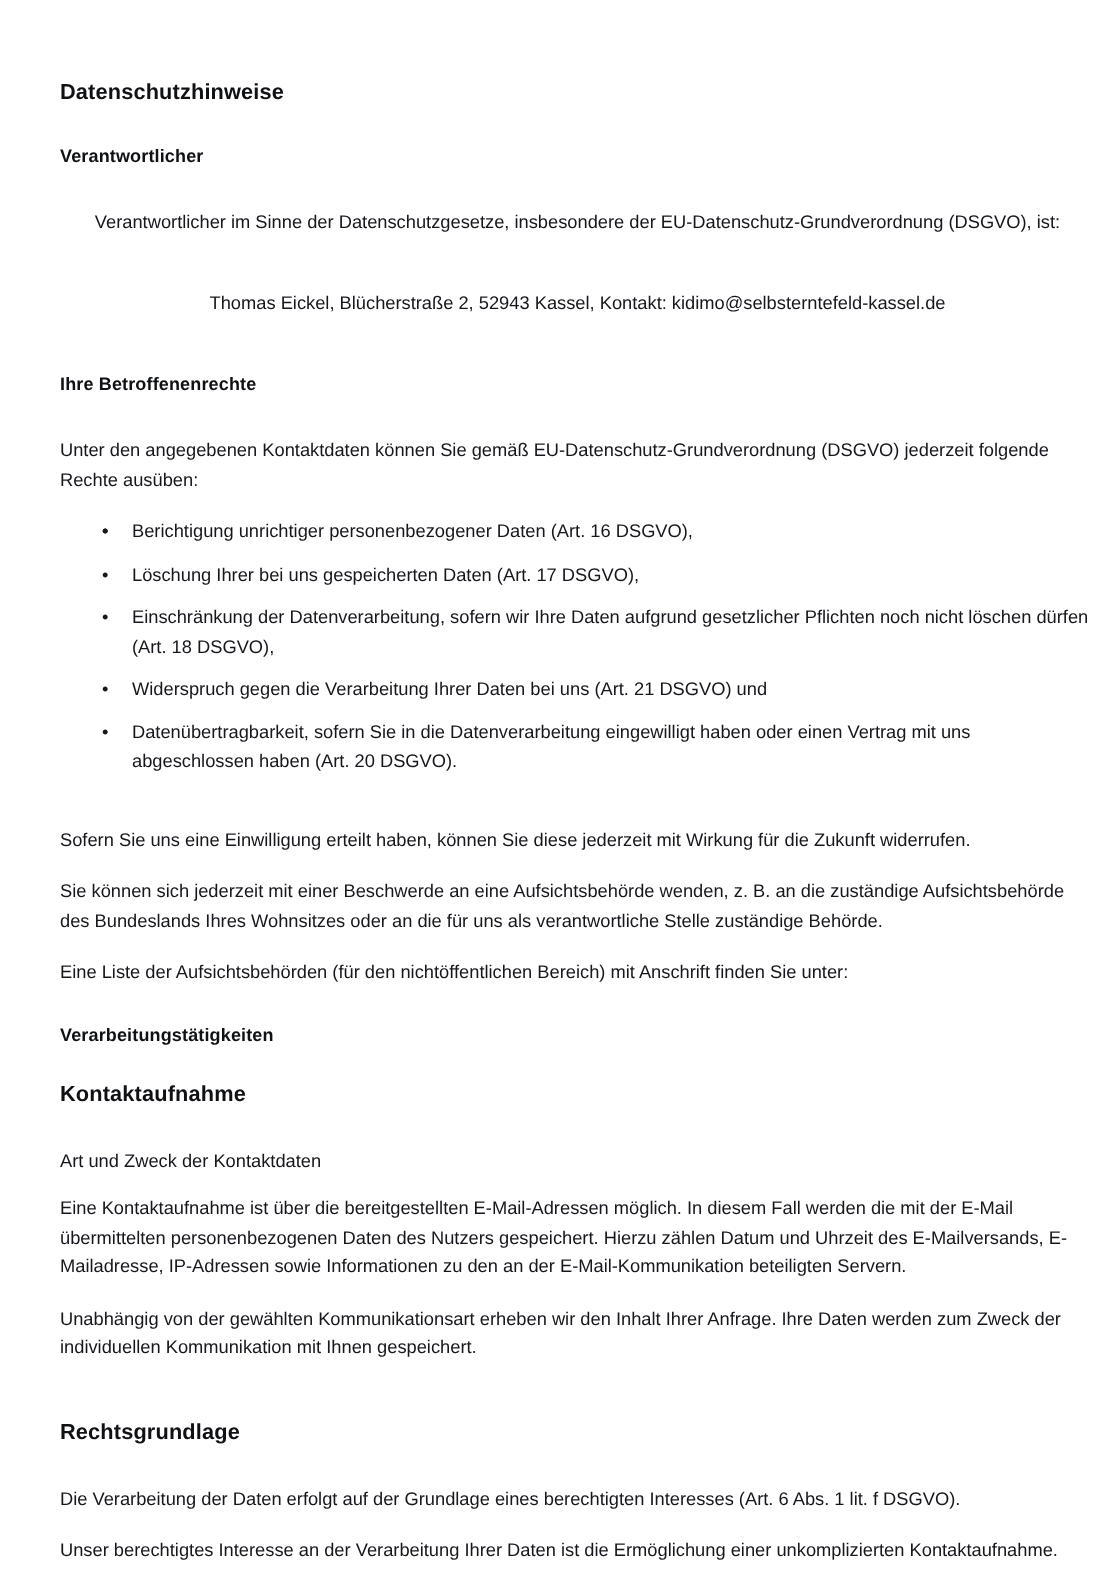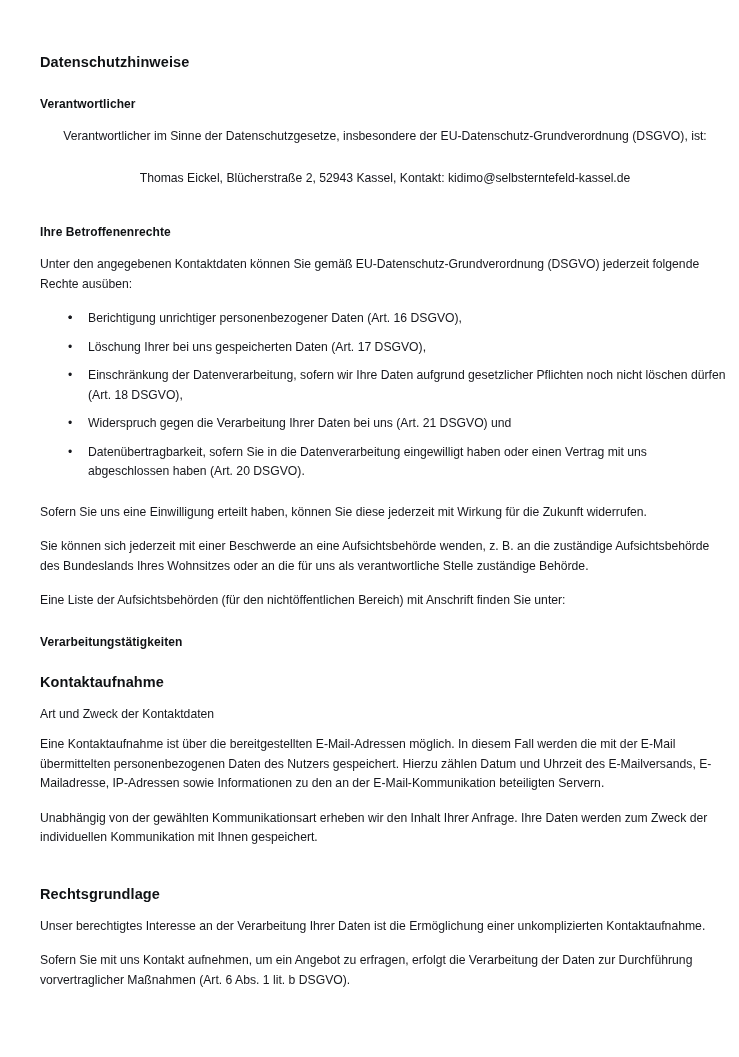--- a/index.html
+++ b/index.html
@@ -54,21 +54,21 @@
   .gap-after-title   { height: 24px; }
   .gap-before-h2     { height: 22px; }
   .gap-after-h2      { height: 14px; }
   .gap-before-h3     { height: 22px; }
   .gap-after-h3      { height: 14px; }
 
   
   p.body-text {
     font-size: 12.2px;
     line-height: 19.5px;
-    margin: 0 0 15px 0;
+    margin: 12px 0 15px 0;
     color: #16171c;
     text-align: left;
     word-wrap: break-word;
   }
   p.centered {
     text-align: center;
     margin-bottom: 13px;
   }
   p.tight {
     margin-bottom: 11px;
@@ -169,16 +169,17 @@
 
   <p class="body-text tight">Art und Zweck der Kontaktdaten</p>
   <p class="body-text">Eine Kontaktaufnahme ist über die bereitgestellten E-Mail-Adressen möglich. In diesem Fall werden die mit der E-Mail übermittelten personenbezogenen Daten des Nutzers gespeichert. Hierzu zählen Datum und Uhrzeit des E-Mailversands, E-Mailadresse, IP-Adressen sowie Informationen zu den an der E-Mail-Kommunikation beteiligten Servern.</p>
   <p class="body-text">Unabhängig von der gewählten Kommunikationsart erheben wir den Inhalt Ihrer Anfrage. Ihre Daten werden zum Zweck der individuellen Kommunikation mit Ihnen gespeichert.</p>
 
   <div class="gap-before-h3"></div>
 
   <h3 class="sub-heading">Rechtsgrundlage</h3>
   <div class="gap-after-h3"></div>
 
+  <p class="body-text">Die Verarbeitung der Daten erfolgt auf der Grundlage eines berechtigten Interesses (Art. 6 Abs. 1 lit. f DSGVO).</p>
   <p class="body-text">Unser berechtigtes Interesse an der Verarbeitung Ihrer Daten ist die Ermöglichung einer unkomplizierten Kontaktaufnahme.</p>
   <p class="body-text">Sofern Sie mit uns Kontakt aufnehmen, um ein Angebot zu erfragen, erfolgt die Verarbeitung der Daten zur Durchführung vorvertraglicher Maßnahmen (Art. 6 Abs. 1 lit. b DSGVO).</p>
 
 </div>
 
 </body></html>

